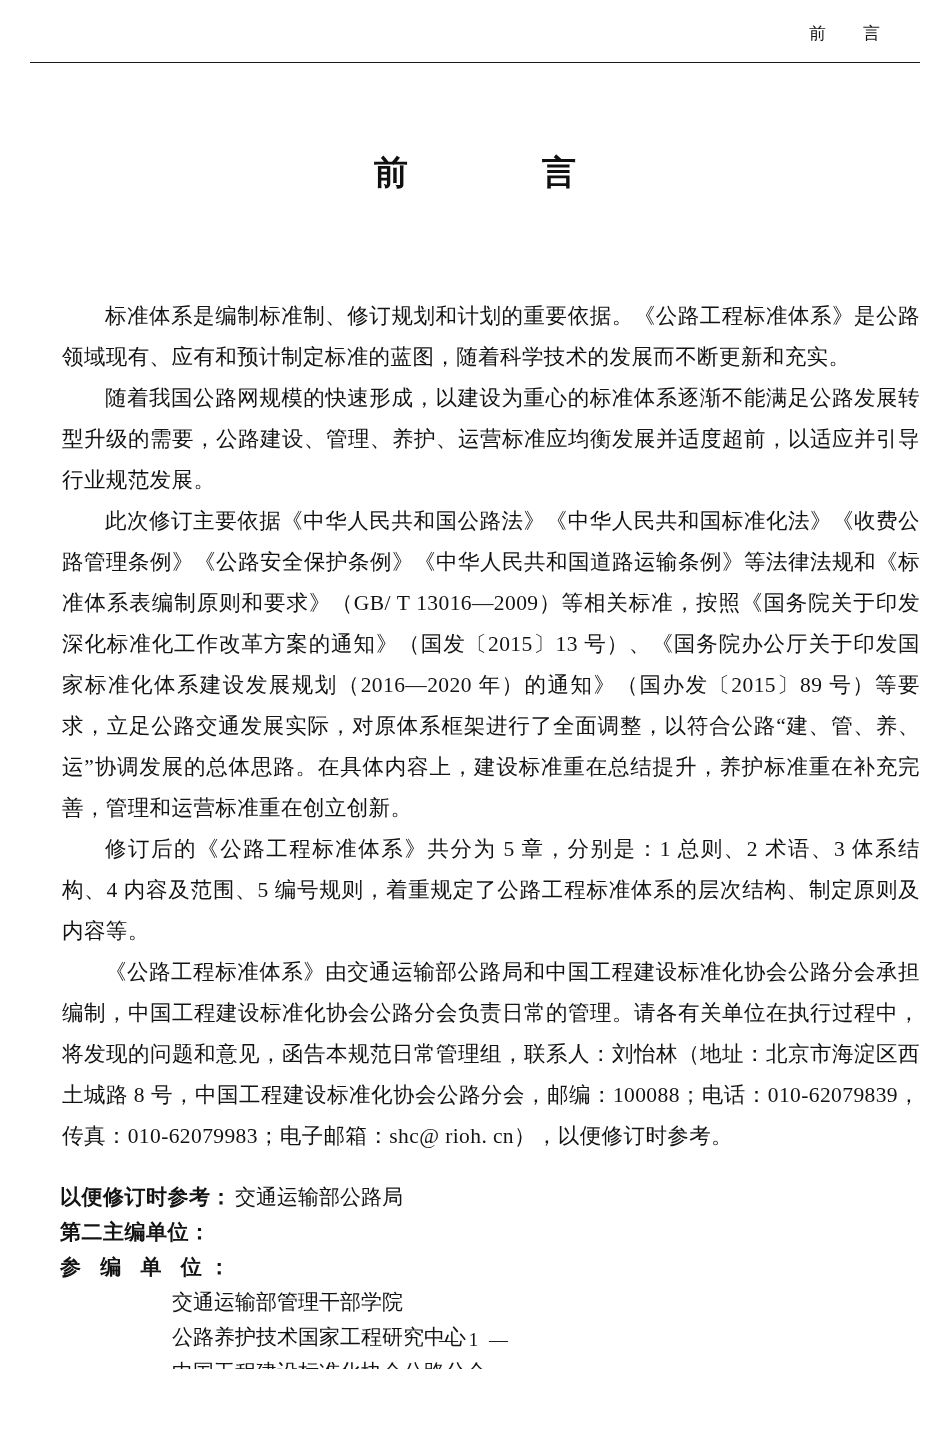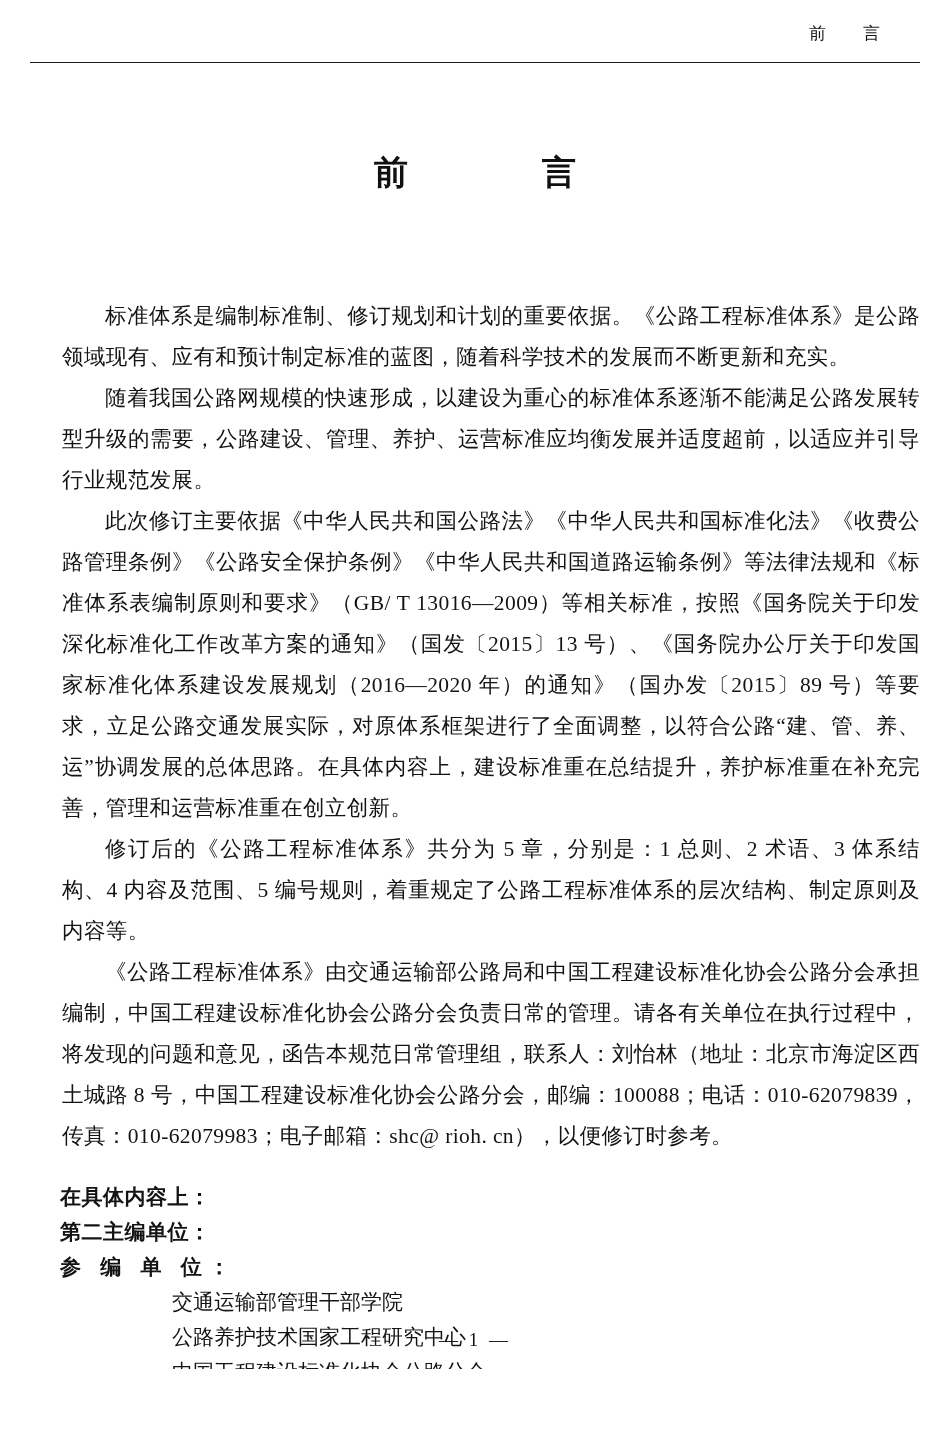--- a/index.html
+++ b/index.html
@@ -123,21 +123,22 @@
   <div class="body-block">
     <p class="para">标准体系是编制标准制、修订规划和计划的重要依据。《公路工程标准体系》是公路领域现有、应有和预计制定标准的蓝图，随着科学技术的发展而不断更新和充实。</p>
     <p class="para">随着我国公路网规模的快速形成，以建设为重心的标准体系逐渐不能满足公路发展转型升级的需要，公路建设、管理、养护、运营标准应均衡发展并适度超前，以适应并引导行业规范发展。</p>
     <p class="para">此次修订主要依据《中华人民共和国公路法》《中华人民共和国标准化法》《收费公路管理条例》《公路安全保护条例》《中华人民共和国道路运输条例》等法律法规和《标准体系表编制原则和要求》（GB/ T 13016—2009）等相关标准，按照《国务院关于印发深化标准化工作改革方案的通知》（国发〔2015〕13 号）、《国务院办公厅关于印发国家标准化体系建设发展规划（2016—2020 年）的通知》（国办发〔2015〕89 号）等要求，立足公路交通发展实际，对原体系框架进行了全面调整，以符合公路“建、管、养、运”协调发展的总体思路。在具体内容上，建设标准重在总结提升，养护标准重在补充完善，管理和运营标准重在创立创新。</p>
     <p class="para">修订后的《公路工程标准体系》共分为 5 章，分别是：1 总则、2 术语、3 体系结构、4 内容及范围、5 编号规则，着重规定了公路工程标准体系的层次结构、制定原则及内容等。</p>
     <p class="para">《公路工程标准体系》由交通运输部公路局和中国工程建设标准化协会公路分会承担编制，中国工程建设标准化协会公路分会负责日常的管理。请各有关单位在执行过程中，将发现的问题和意见，函告本规范日常管理组，联系人：刘怡林（地址：北京市海淀区西土城路 8 号，中国工程建设标准化协会公路分会，邮编：100088；电话：010-62079839，传真：010-62079983；电子邮箱：shc@ rioh. cn），以便修订时参考。</p>
   </div>
 
   <div class="credits">
     <div class="credit-row">
-      <div class="credit-label">在具体内容上：</div>
+      <div class="credit-label">以便修订时参考：</div>
+      <div class="credit-value">交通运输部公路局</div>
     </div>
     <div class="credit-row">
       <div class="credit-label">第二主编单位：</div>
     </div>
     <div class="credit-row">
       <div class="credit-label spaced">参 编 单 位：</div>
     </div>
     <div class="credit-sub">交通运输部管理干部学院</div>
     <div class="credit-sub">公路养护技术国家工程研究中心</div>
     <div class="credit-sub">中国工程建设标准化协会公路分会</div>

